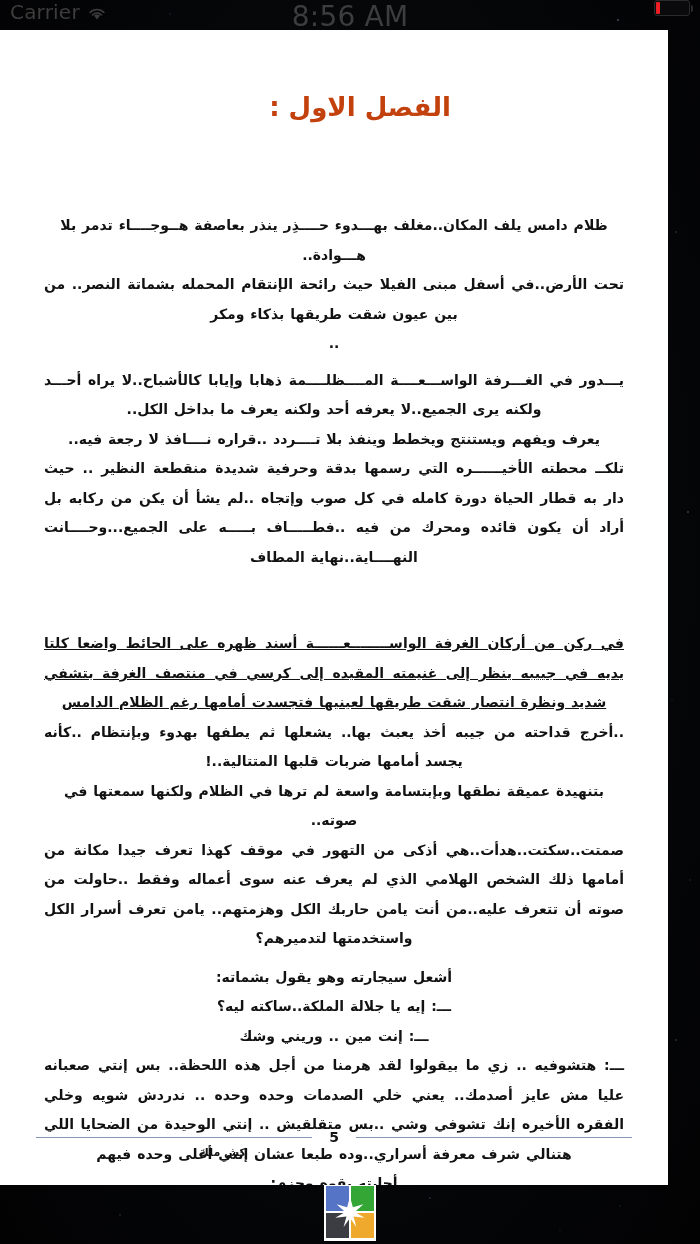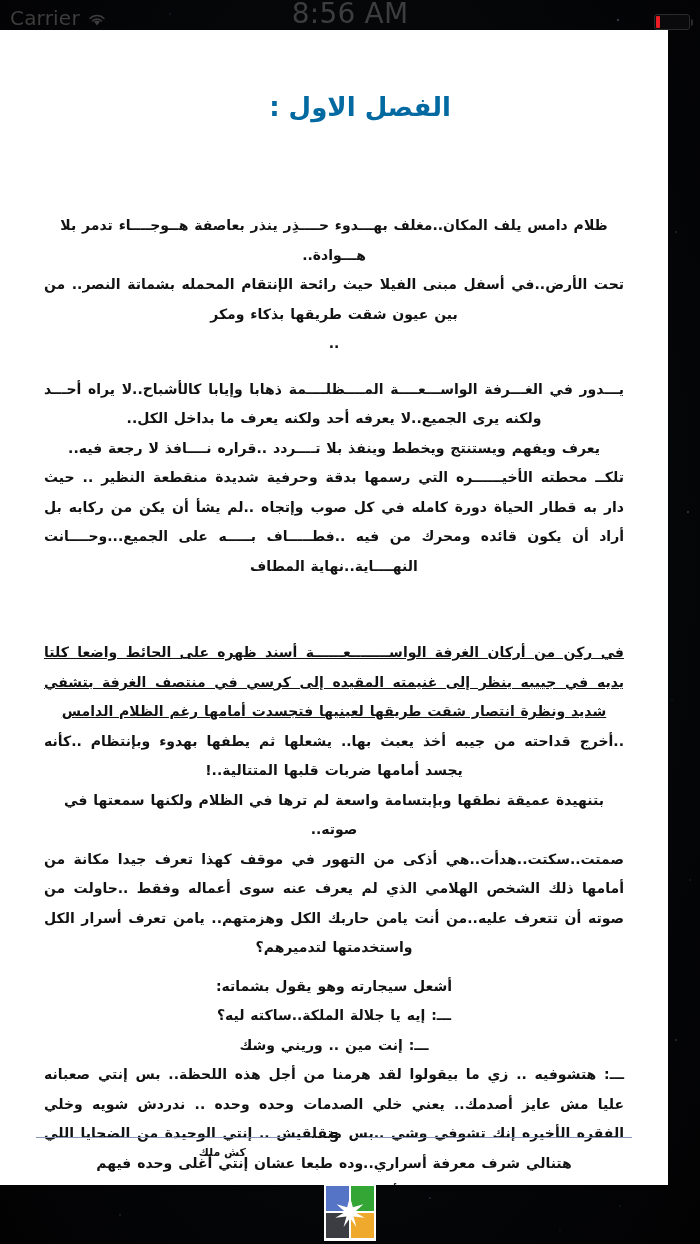--- a/index.html
+++ b/index.html
@@ -39,21 +39,21 @@
       radial-gradient(ellipse at 50% 45%, #0d1117 0%, #060709 55%, #020203 100%);
   }
 
   
   #statusbar {
     position: absolute;
     left: 0; top: 0;
     width: 700px;
     height: 30px;
     display: flex;
-    align-items: flex-end;
+    align-items: flex-start;
     color: #4b4b4b;
     font-size: 19px;
     letter-spacing: .2px;
     z-index: 5;
     pointer-events: none;
   }
   .sb-left {
     display: flex;
     align-items: center;
     gap: 6px;
@@ -132,21 +132,21 @@
   }
 
   
   #chapter-title {
     margin: 0;
     padding-top: 62px;
     padding-left: 52px;
     font-family: "DejaVu Sans", "Liberation Sans", sans-serif;
     font-weight: 700;
     font-size: 26px;
-    color: #0369a1;
+    color: #c2410c;
     text-align: center;
     line-height: 1.2;
     letter-spacing: 0;
   }
 
   
   .body-block {
     font-family: "DejaVu Sans", "Liberation Sans", sans-serif;
     font-size: 14px;
     line-height: 29.5px;
@@ -155,21 +155,21 @@
     text-align-last: center;
     font-weight: 600;
     letter-spacing: -0.1px;
     word-spacing: 1px;
     padding: 0 8px;
   }
   .body-block p {
     margin: 0;
   }
   #block-1 { margin-top: 88px; }
-  #block-2 { margin-top: 16px; }
+  #block-2 { margin-top: 7px; }
   #block-3 { margin-top: 0px; }
   #block-4 { margin-top: 57px; text-decoration: underline; }
   #block-5 { margin-top: 0px; }
   #block-6 { margin-top: 0px; }
   #block-7 { margin-top: 9px; }
 
   .centered-line {
     text-align: center;
     text-align-last: center;
   }

